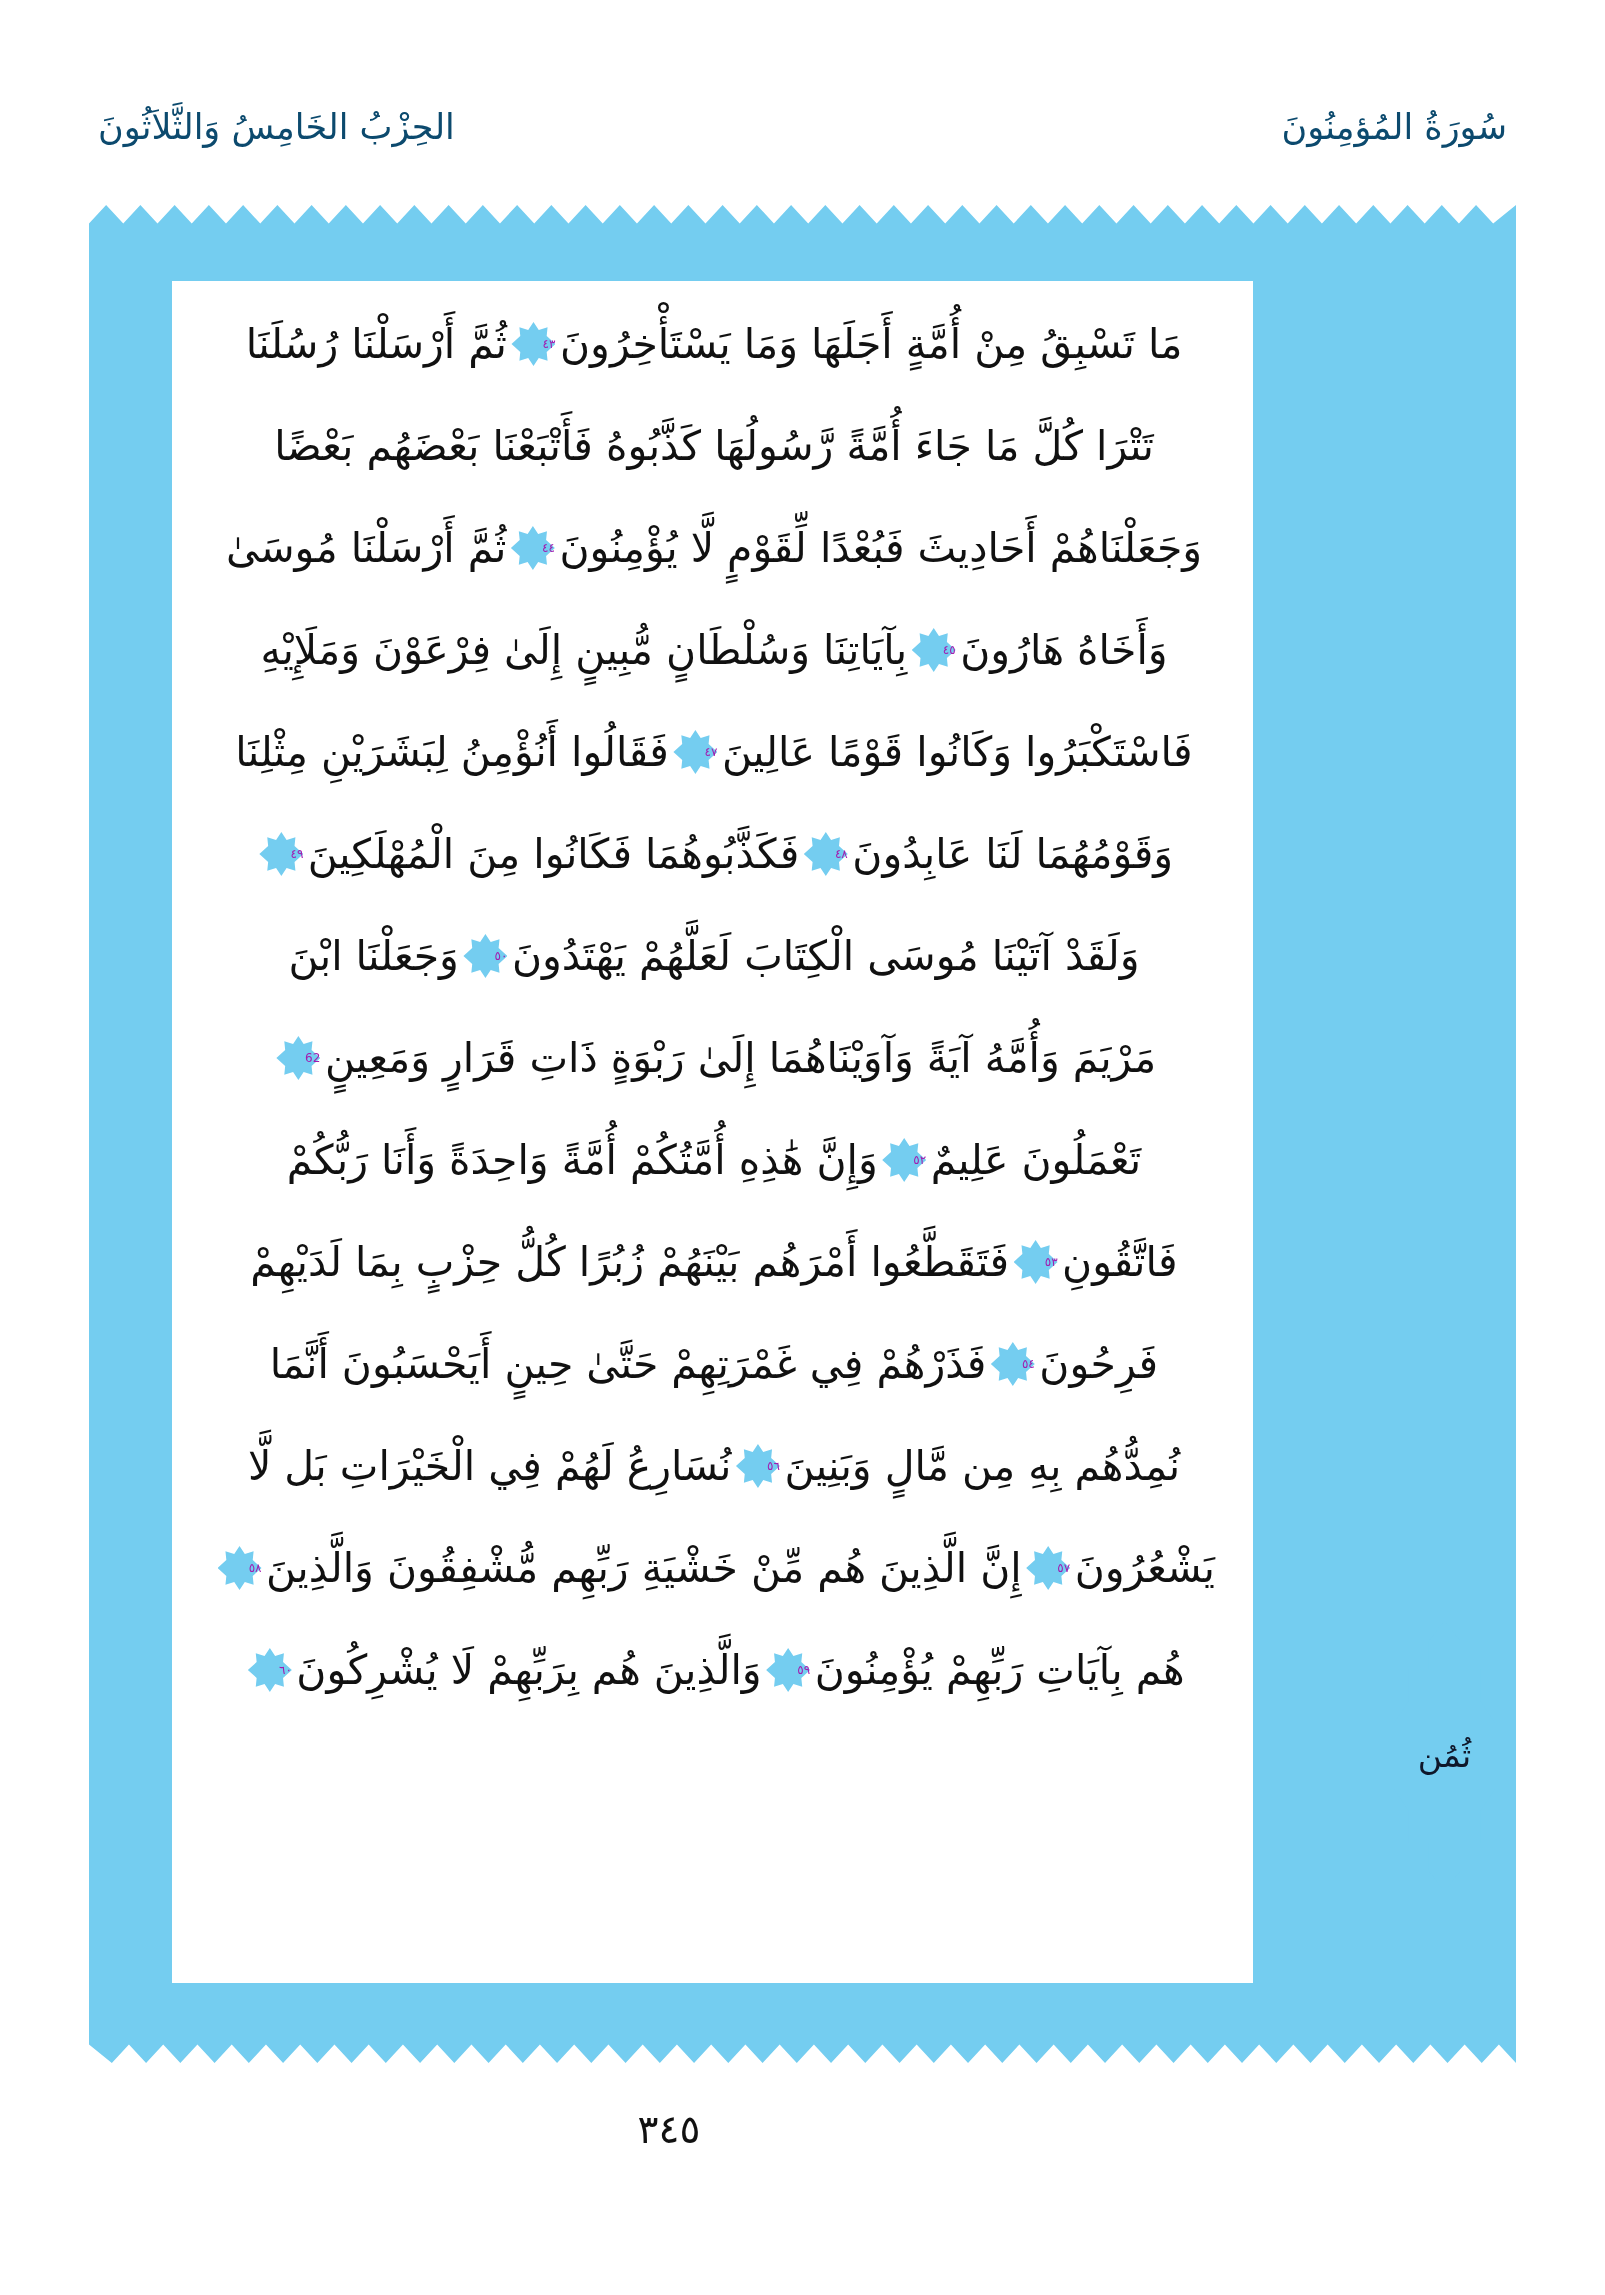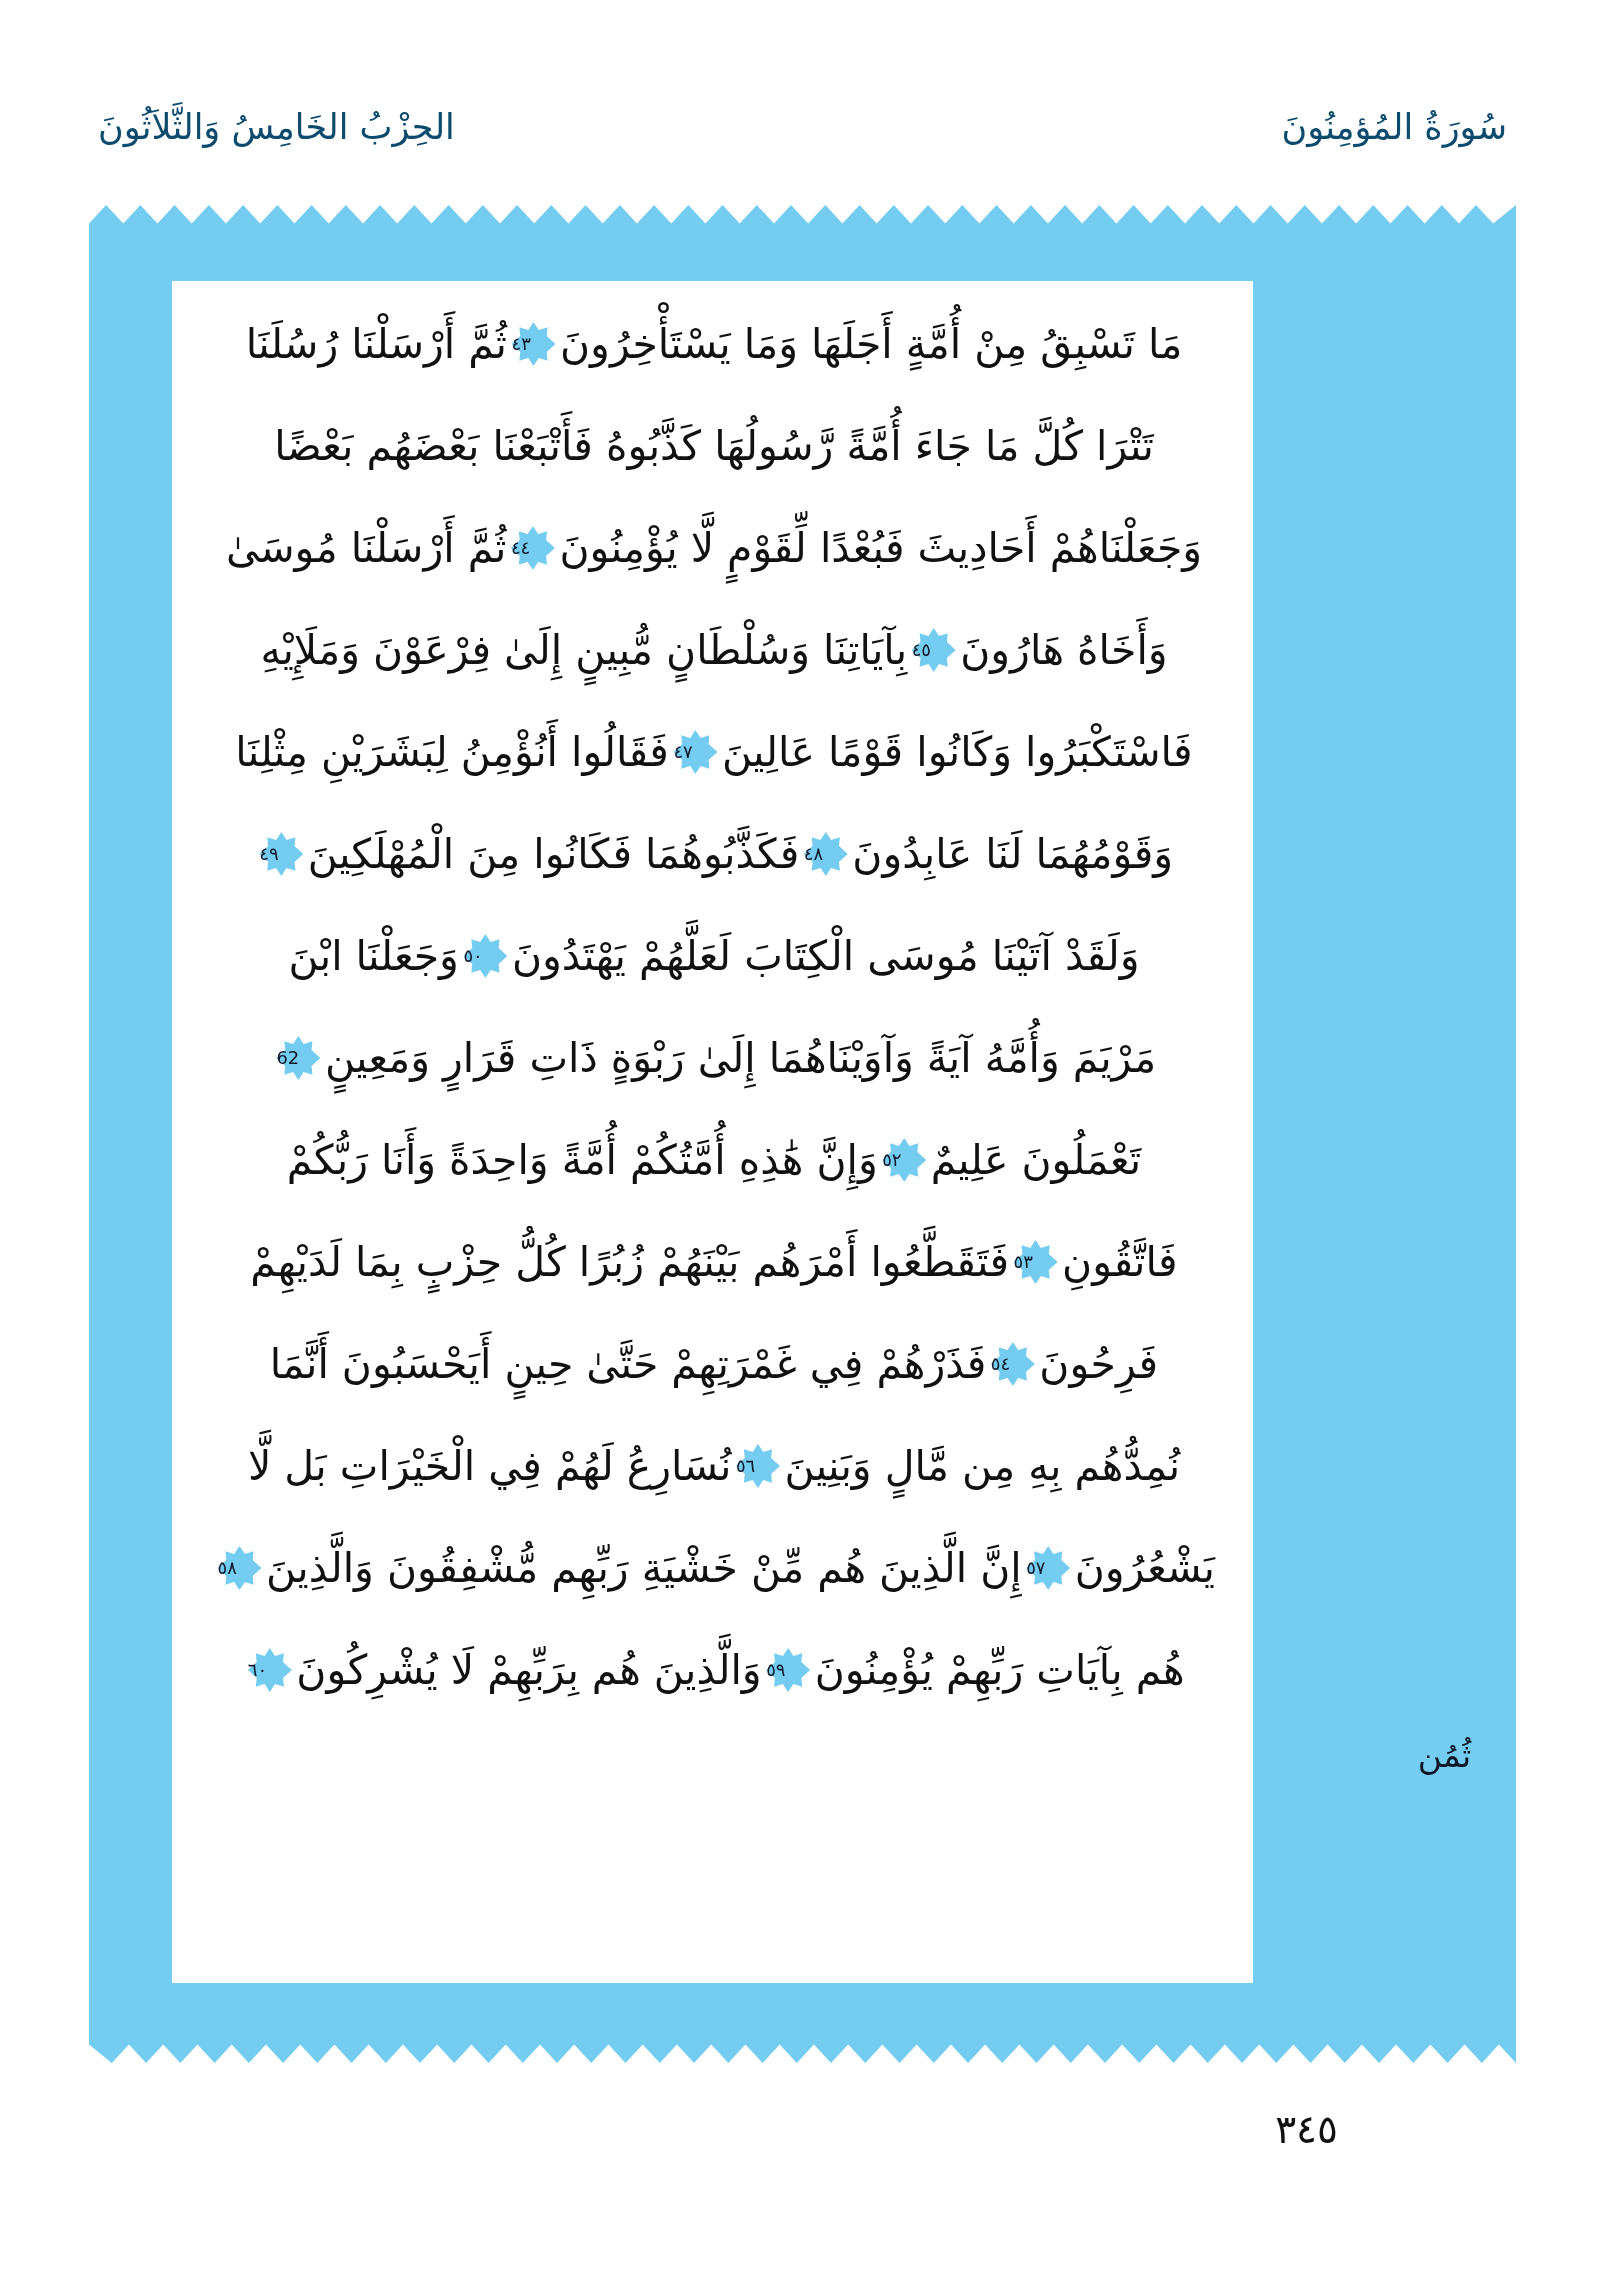--- a/index.html
+++ b/index.html
@@ -118,24 +118,24 @@
   .aya-line .txt {
     display: inline;
   }
   .aya-mark {
     display: inline-block;
     position: relative;
     width: 44px;
     height: 44px;
     margin: 0 4.5px;
     vertical-align: middle;
-    color: #0f172a;
-    font-size: 18px;
+    color: #a21caf;
+    font-size: 12px;
     line-height: 44px;
-    text-align: left;
+    text-align: right;
   }
   .aya-mark::before {
     content: "";
     position: absolute;
     inset: 0;
     background: #74cdf0;
     clip-path: polygon(50% 0%, 62% 18%, 82% 12%, 80% 32%, 100% 50%,
                        80% 68%, 82% 88%, 62% 82%, 50% 100%, 38% 82%,
                        18% 88%, 20% 68%, 0% 50%, 20% 32%, 18% 12%, 38% 18%);
   }
@@ -183,21 +183,21 @@
     color: #0f172a;
     font-family: "DejaVu Sans", "Liberation Sans", sans-serif;
   }
 
   
   .page-number {
     position: absolute;
     top: 2107px;
     left: 0;
     width: 1338px;
-    text-align: right;
+    text-align: center;
     font-size: 39px;
     color: #111111;
     font-family: "DejaVu Sans", "Liberation Sans", sans-serif;
   }
 </style>
 </head>
 <body>
 
 <div class="page">
 

